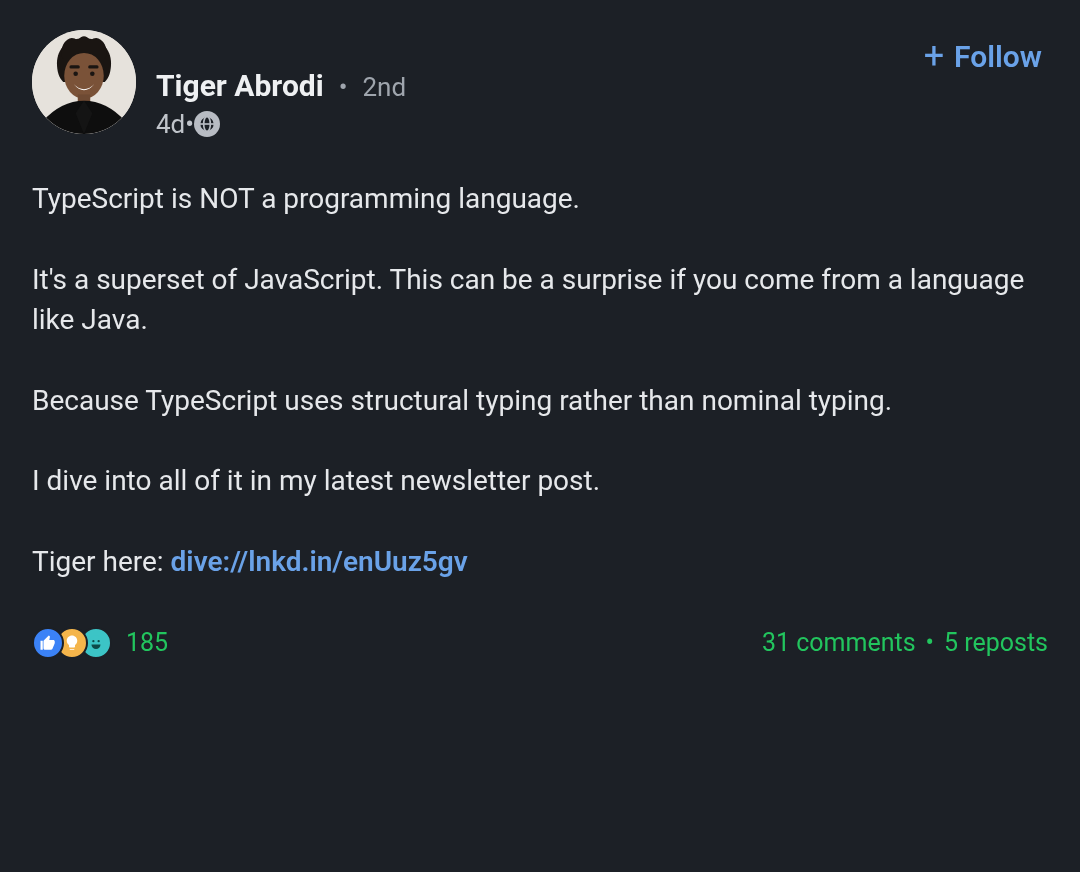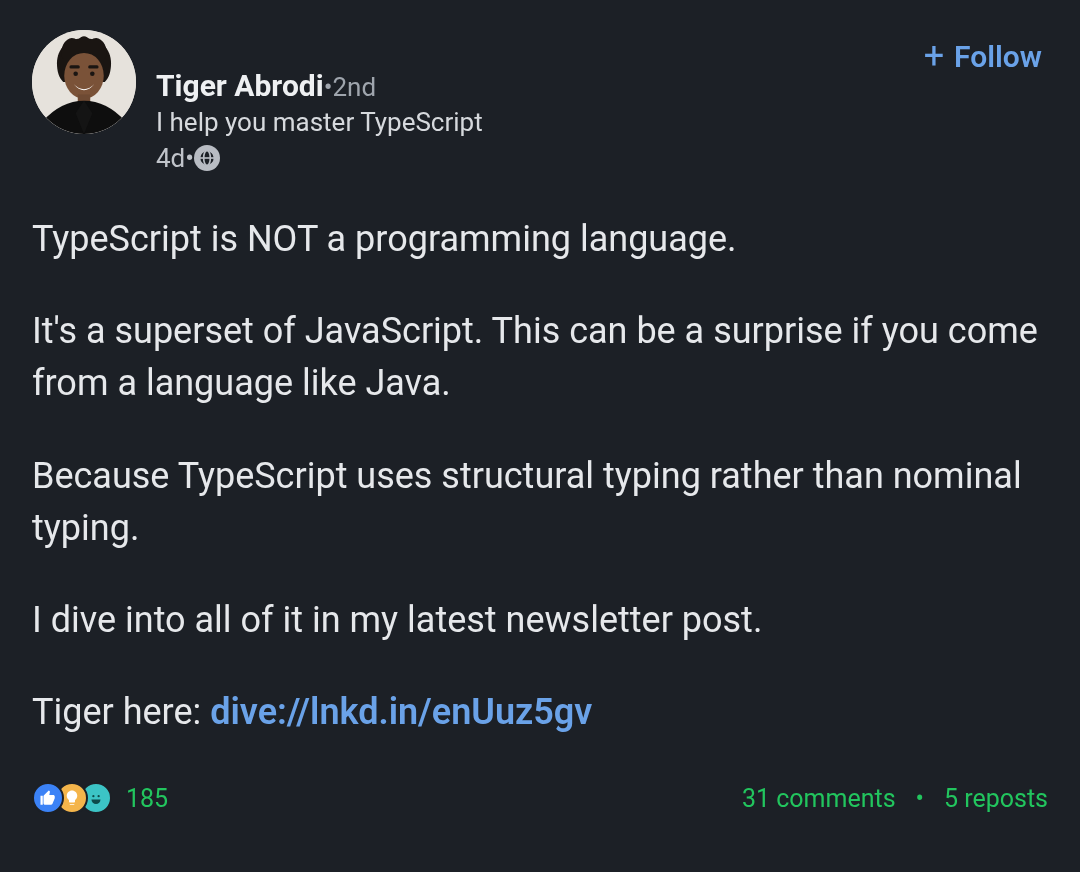--- a/index.html
+++ b/index.html
@@ -30,21 +30,21 @@
     position: relative;
   }
   .avatar svg { width: 100%; height: 100%; display: block; }
   .author-block {
     flex: 1;
     padding-top: 2px;
   }
   .name-row {
     display: flex;
     align-items: baseline;
-    gap: 0;
+    gap: 15px;
   }
   .author-name {
     font-size: 30px;
     font-weight: 700;
     color: #eef0f2;
   }
   .dot-sep {
     color: #9fa5ad;
     font-size: 26px;
   }
@@ -85,21 +85,21 @@
     cursor: pointer;
     padding-top: 8px;
     padding-right: 6px;
   }
   .follow-btn .plus {
     font-size: 36px;
     font-weight: 400;
     line-height: 1;
   }
   .body-text {
-    font-size: 36px;
+    font-size: 28px;
     line-height: 1.45;
     color: #e6e8eb;
   }
   .body-text p {
     margin: 0;
   }
   .para-gap { height: 40px; }
   .link {
     color: #6aa2e8;
     font-weight: 600;
@@ -134,21 +134,21 @@
     font-weight: 700;
   }
   .reaction + .reaction { margin-left: -8px; }
   .react-like { background: #3b82f6; z-index: 3; }
   .react-insight { background: #f4b54b; z-index: 2; }
   .react-funny { background: #3cc4c6; z-index: 1; }
   .reaction svg { width: 18px; height: 18px; }
   .social-right {
     display: flex;
     align-items: flex-end;
-    gap: 20px;
+    gap: 10px;
   }
 </style>
 </head>
 <body>
 
 <div class="post">
 
   <div class="header">
     <div class="avatar">
       <svg viewBox="0 0 100 100" xmlns="http://www.w3.org/2000/svg">
@@ -173,21 +173,20 @@
         <path d="M50 68 L42 80 L50 100 L58 80 Z" fill="#141414"></path>
       </svg>
     </div>
 
     <div class="author-block">
       <div class="name-row">
         <span class="author-name">Tiger Abrodi</span>
         <span class="dot-sep">•</span>
         <span class="degree">2nd</span>
       </div>
-      <div class="headline">I help you master TypeScript</div>
       <div class="meta-row">
         <span>4d</span>
         <span>•</span>
         <span class="globe-icon">
           <svg viewBox="0 0 24 24" fill="none" stroke="#1c2026" stroke-width="2">
             <circle cx="12" cy="12" r="9" fill="#1c2026" stroke="none"></circle>
             <circle cx="12" cy="12" r="9" stroke="#b8bcc3" fill="none"></circle>
             <ellipse cx="12" cy="12" rx="4" ry="9" stroke="#b8bcc3" fill="none"></ellipse>
             <line x1="3" y1="12" x2="21" y2="12" stroke="#b8bcc3"></line>
           </svg>

